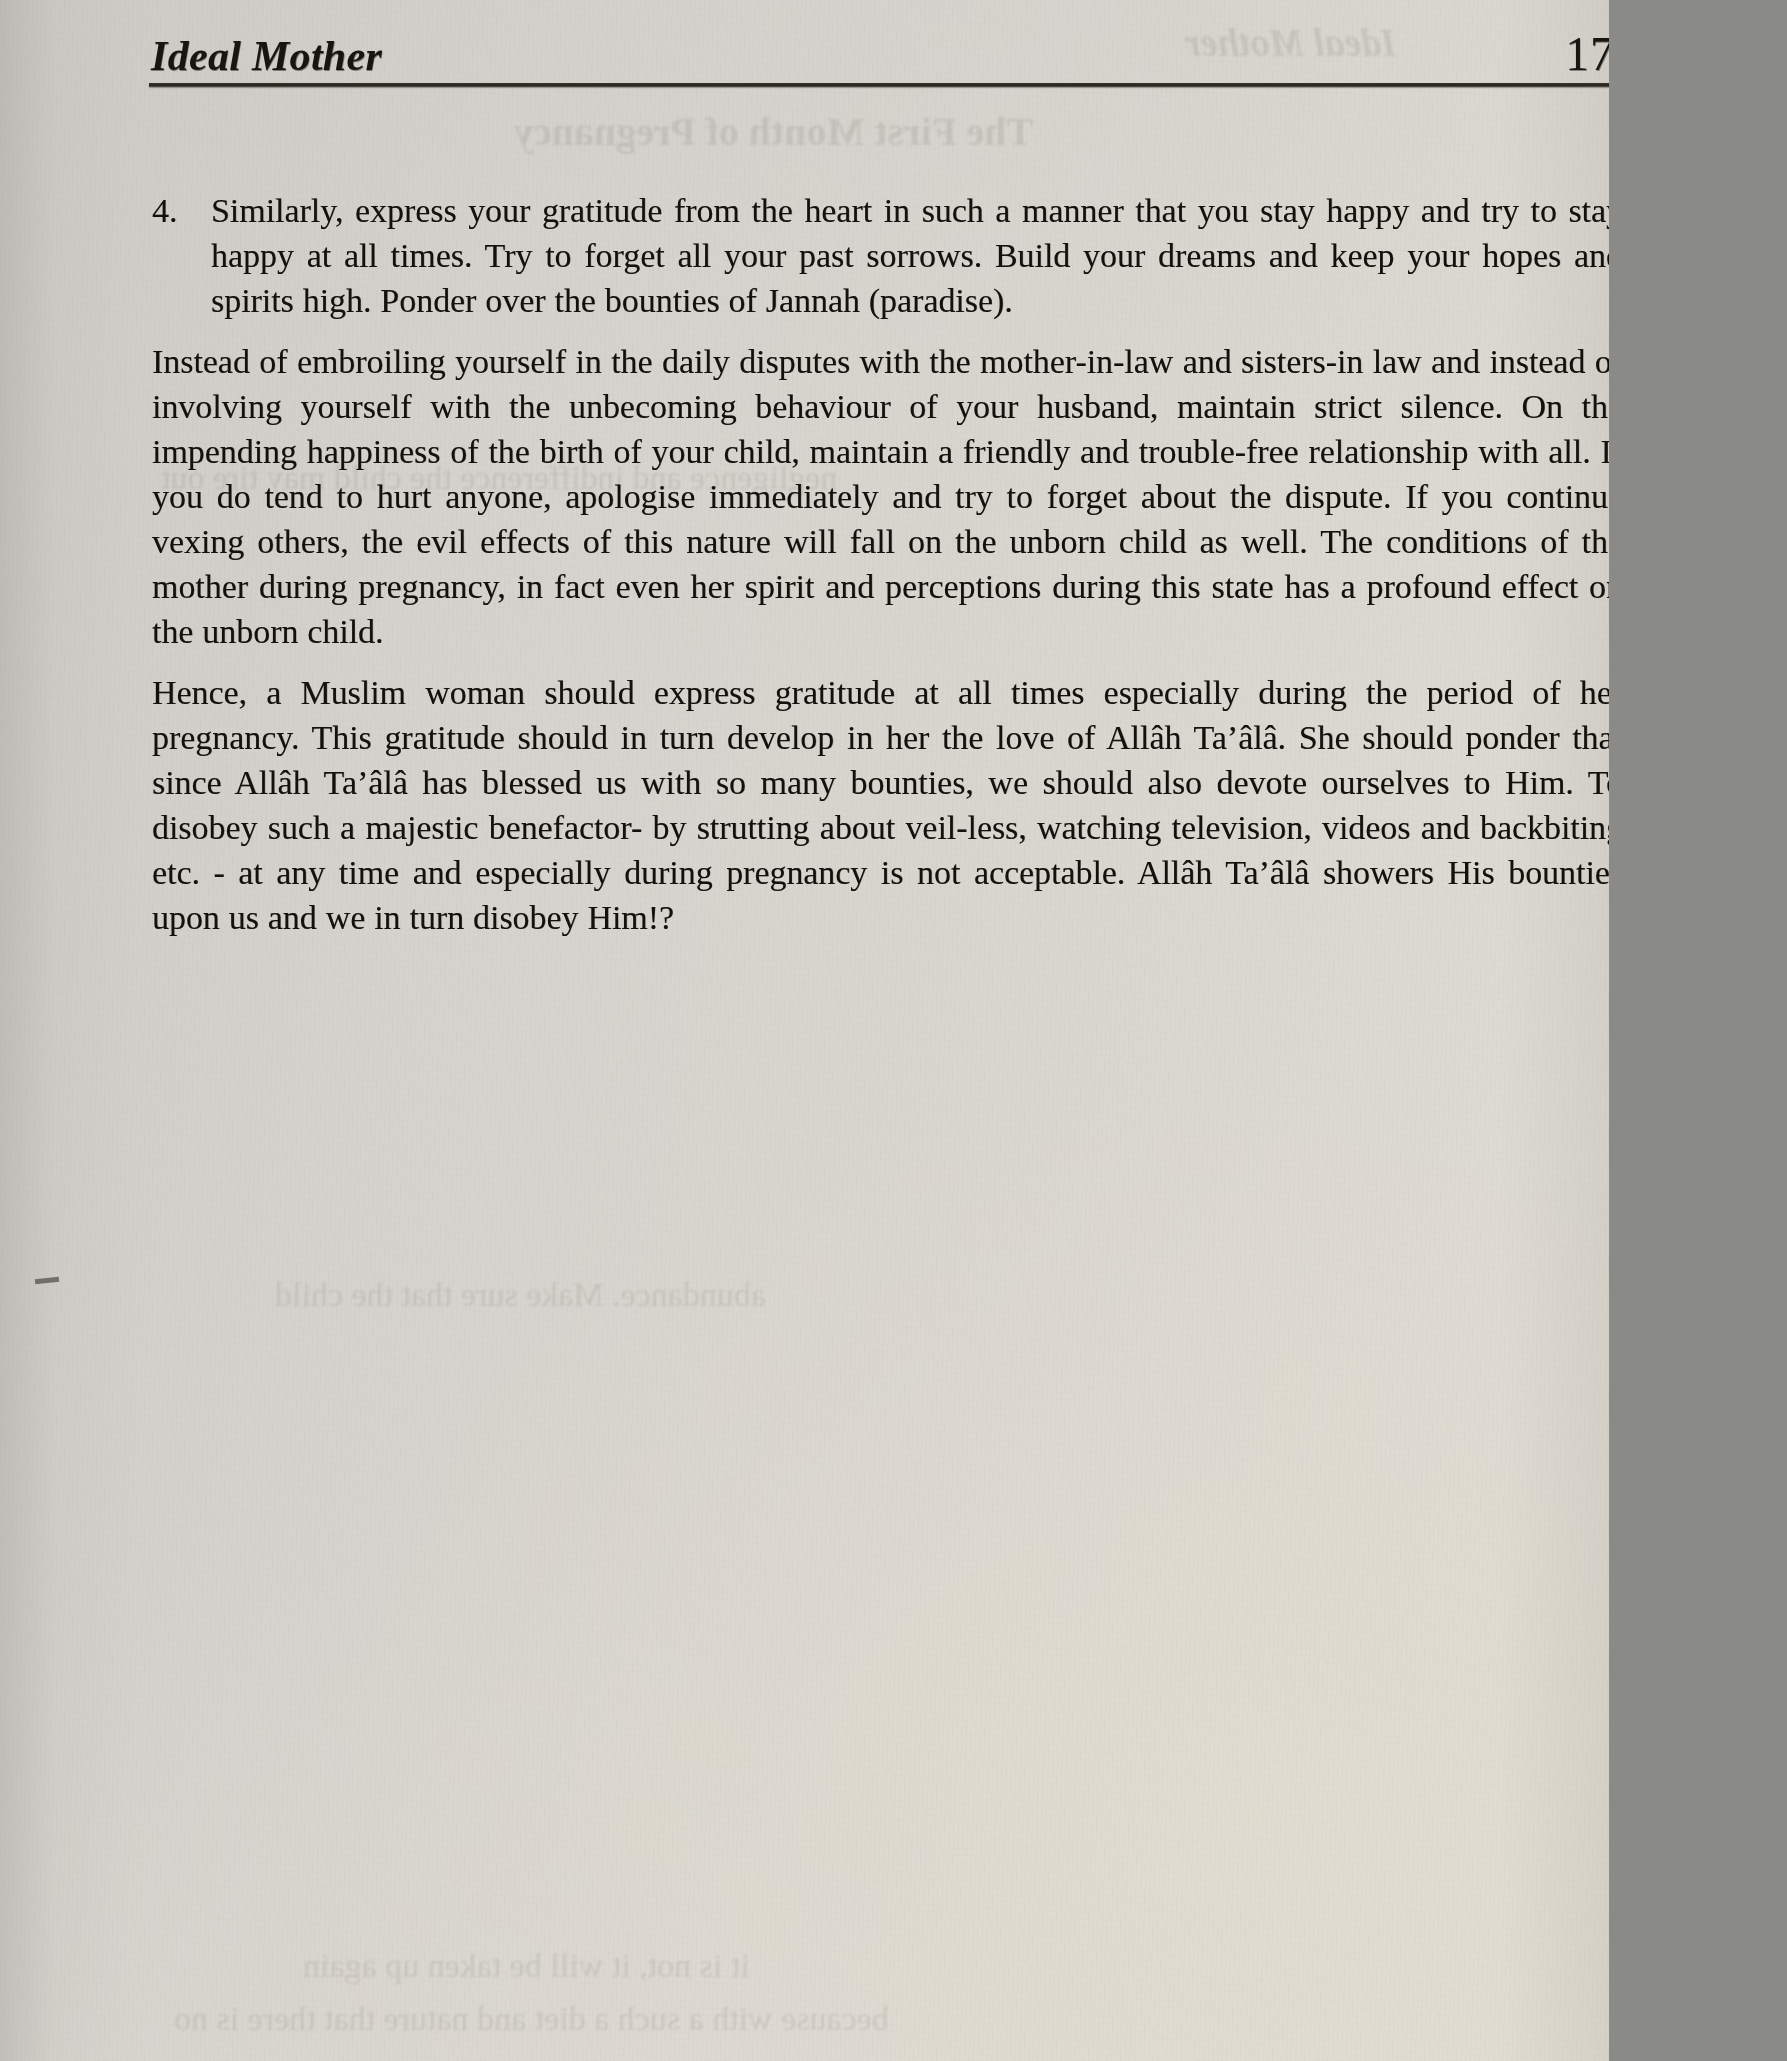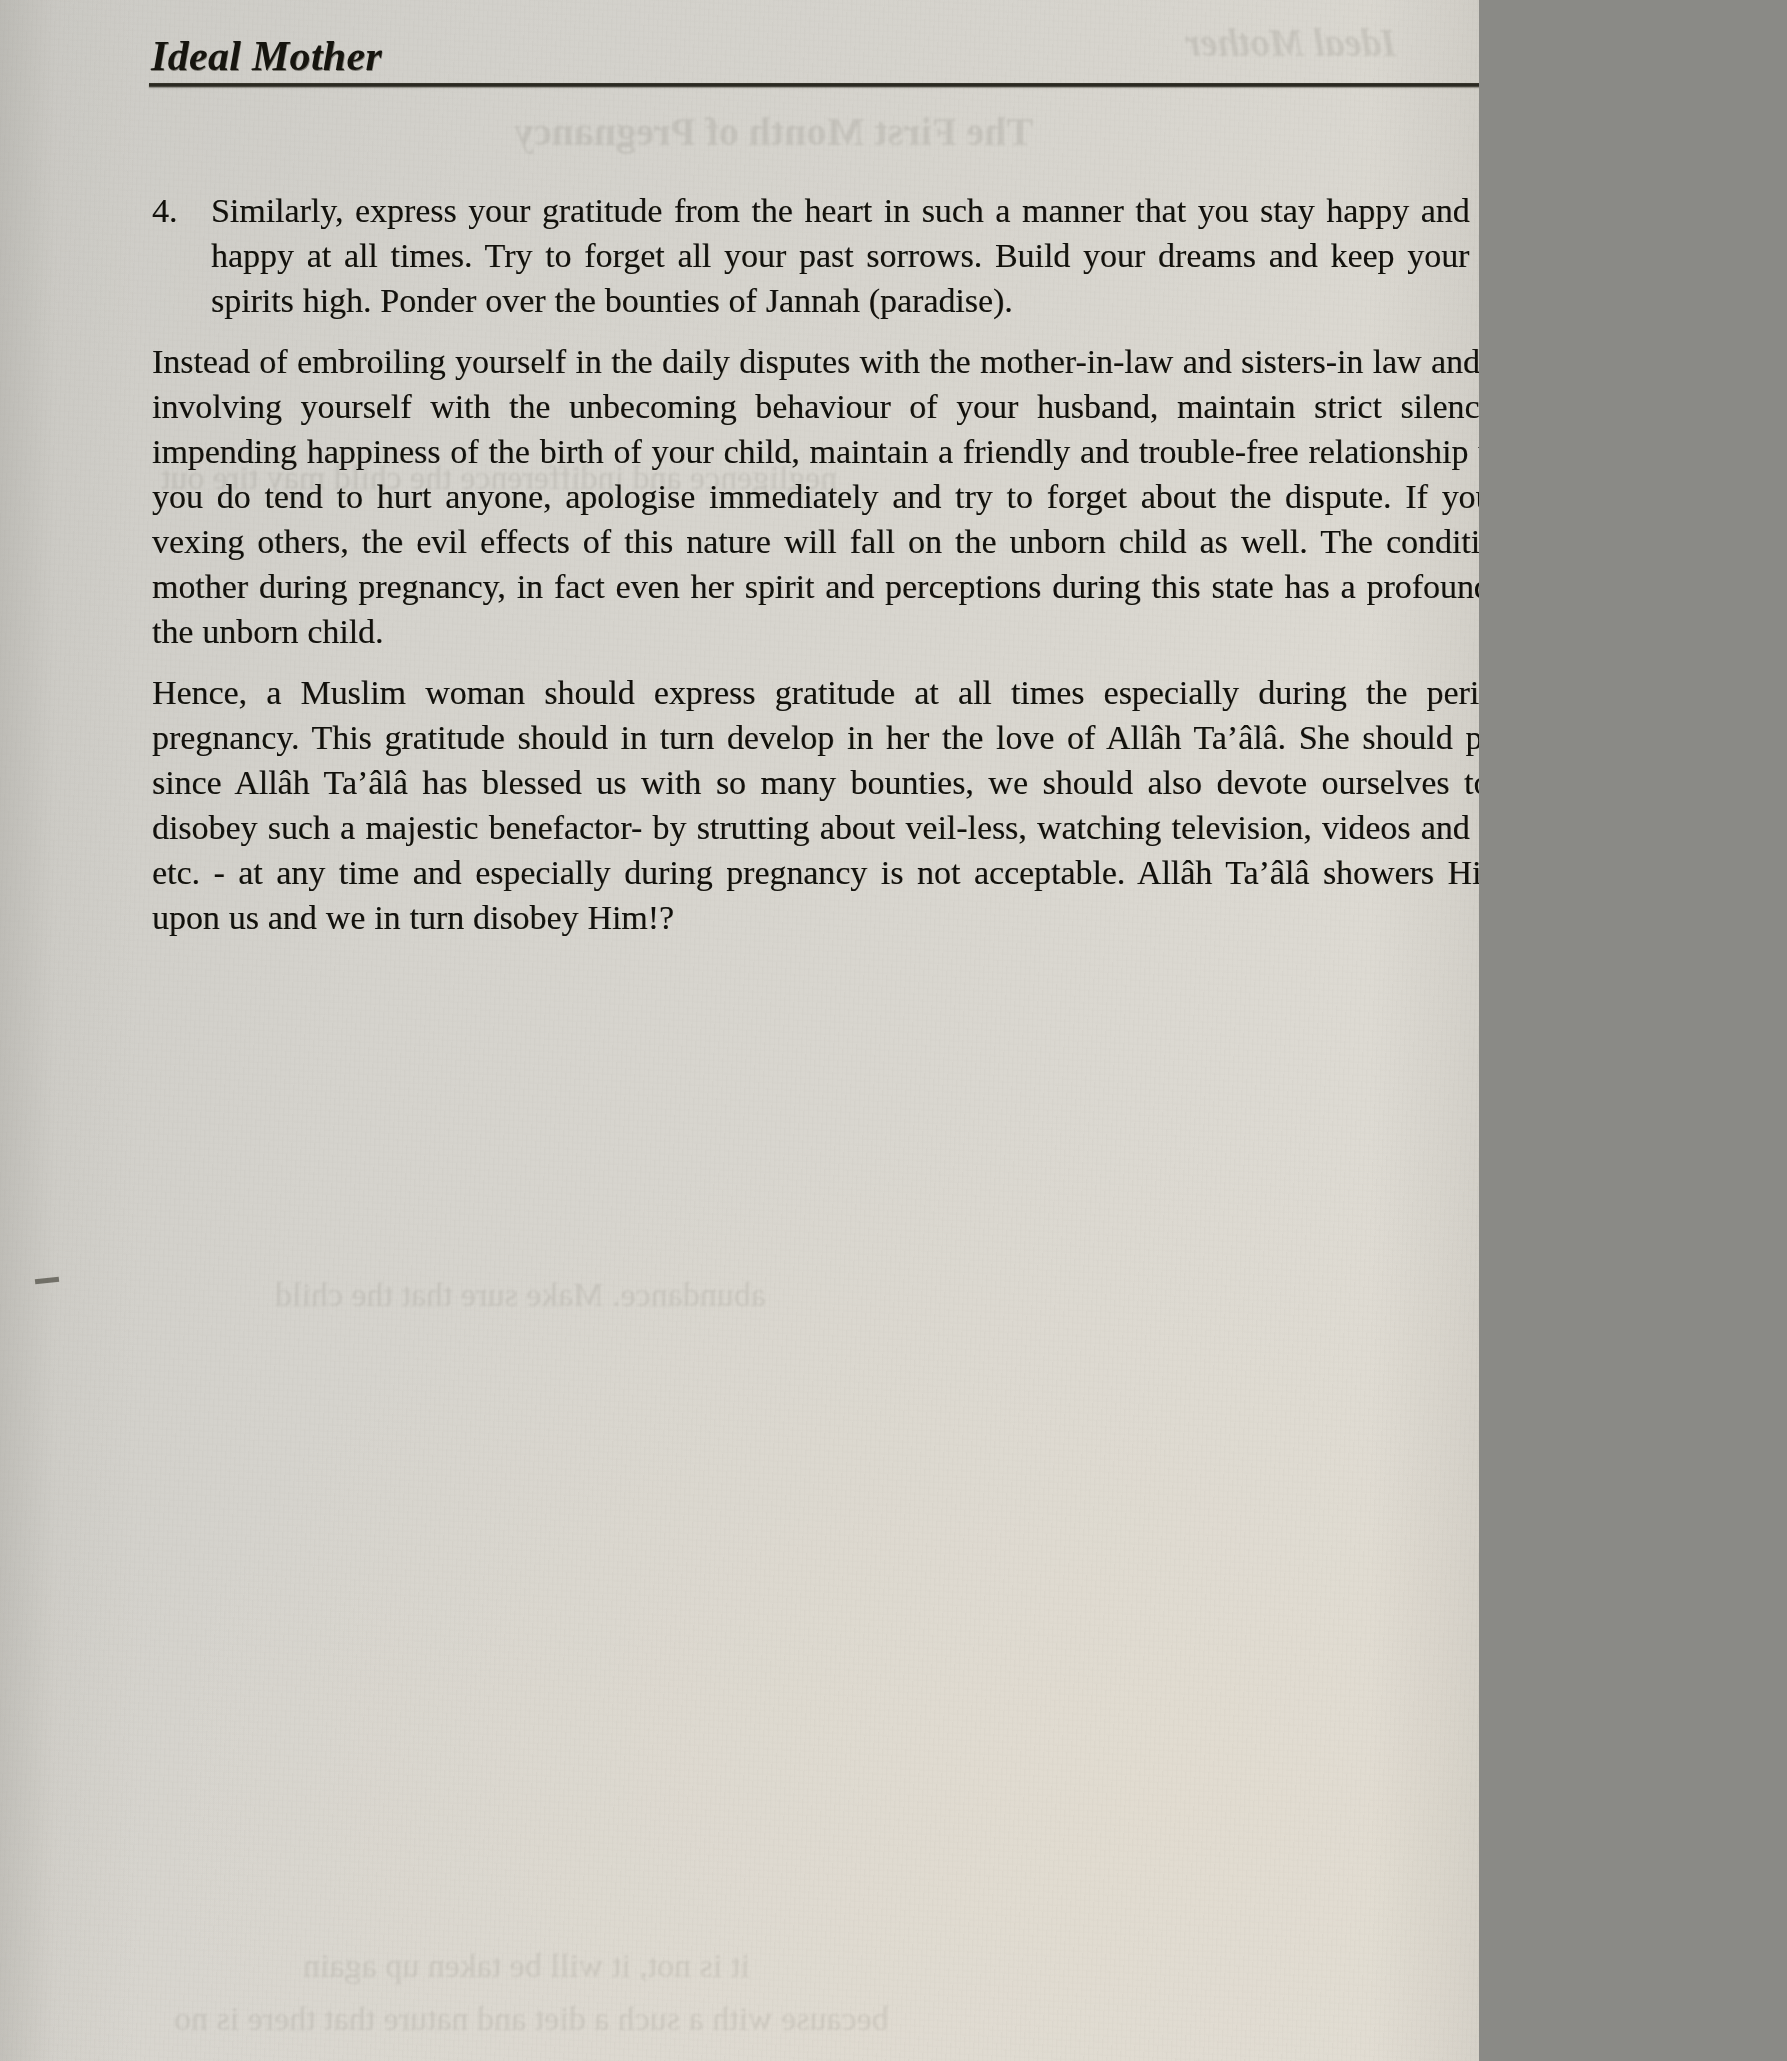--- a/index.html
+++ b/index.html
@@ -3,21 +3,21 @@
 <meta charset="utf-8">
 <style>
   html, body {
     margin: 0;
     padding: 0;
     background: #8a8a86;
   }
 
   .page {
     position: relative;
-    width: 1479px;
+    width: 1609px;
     height: 2062px;
     overflow: hidden;
     background: #d5d3cd;
     font-family: "Liberation Serif", "DejaVu Serif", serif;
     -webkit-font-smoothing: antialiased;
   }
 
   
   .paper-tone {
     position: absolute;

